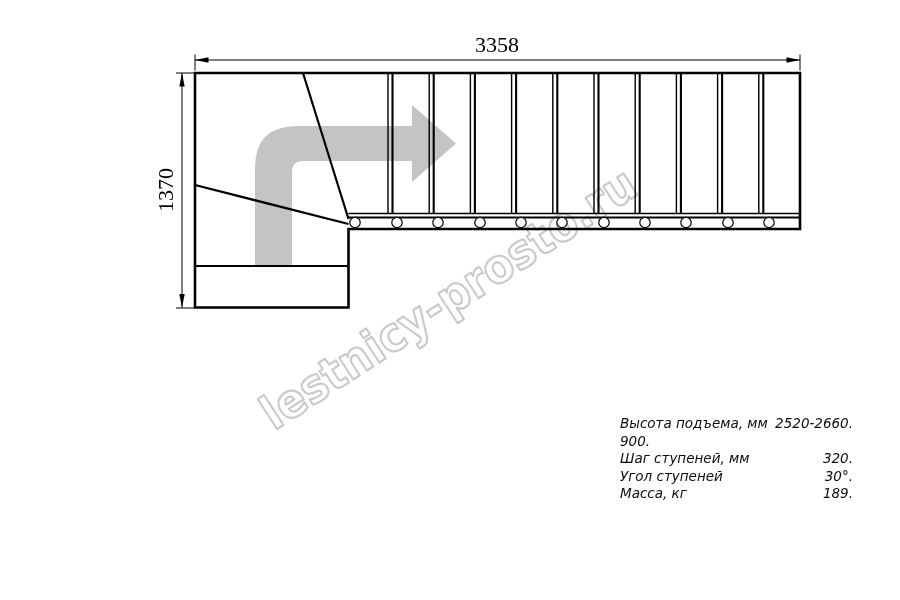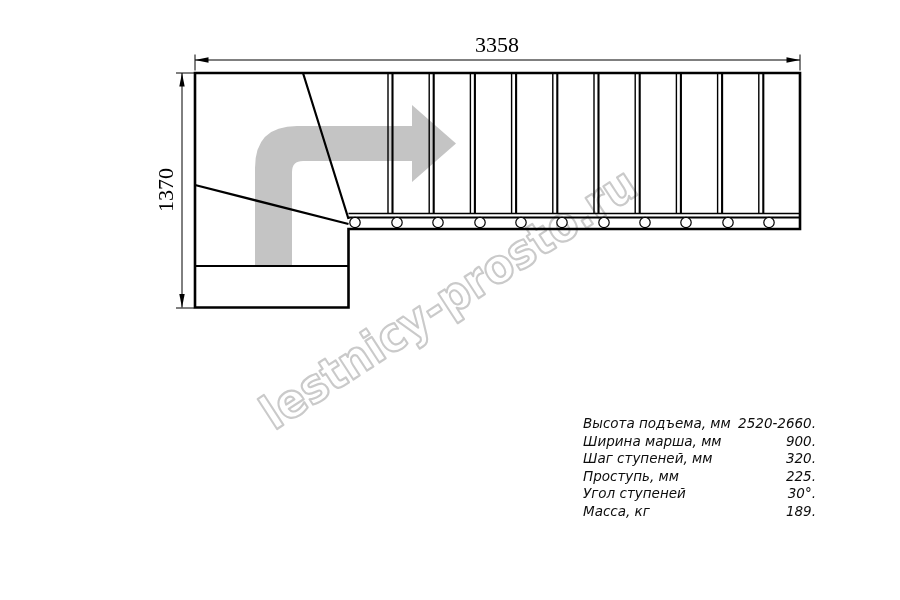--- a/index.html
+++ b/index.html
@@ -1,20 +1,20 @@
 <!DOCTYPE html>
 <html><head>
 <meta charset="utf-8">
 <style>
   html,body{margin:0;padding:0;}
   body{width:900px;height:600px;background:#ffffff;font-family:"Liberation Sans",sans-serif;}
   .sheet{position:relative;width:900px;height:600px;background:#ffffff;overflow:hidden;}
   .plan-svg{position:absolute;left:0;top:0;}
   .specs{
-    position:absolute;left:583px;top:415px;width:233px;
+    position:absolute;left:620px;top:415px;width:233px;
     font-family:"DejaVu Sans",sans-serif;font-style:italic;
     font-size:13.5px;line-height:17.6px;color:#0d0d0d;
   }
   .spec-row{display:flex;justify-content:space-between;}
   .spec-label{white-space:nowrap;}
   .spec-value{text-align:left;white-space:nowrap;}
   .dim-text{font-family:"Liberation Serif",serif;font-size:22px;fill:#000;}
   .wm{font-family:"DejaVu Sans",sans-serif;font-weight:bold;}
 </style>
 </head>
@@ -71,30 +71,25 @@
       <text class="dim-text" transform="translate(172.5,190) rotate(-90)" text-anchor="middle" stroke="none">1370</text>
     </g>
   </svg>
 
   <div class="specs">
     <div class="spec-row">
       <span class="spec-label">Высота подъема, мм</span>
       <span class="spec-value">2520-2660.</span>
     </div>
     <div class="spec-row">
-      <span class="spec-label">Ширина марша, мм</span>
       <span class="spec-value">900.</span>
     </div>
     <div class="spec-row">
       <span class="spec-label">Шаг ступеней, мм</span>
       <span class="spec-value">320.</span>
-    </div>
-    <div class="spec-row">
-      <span class="spec-label">Проступь, мм</span>
-      <span class="spec-value">225.</span>
     </div>
     <div class="spec-row">
       <span class="spec-label">Угол ступеней</span>
       <span class="spec-value">30°.</span>
     </div>
     <div class="spec-row">
       <span class="spec-label">Масса, кг</span>
       <span class="spec-value">189.</span>
     </div>
   </div>

